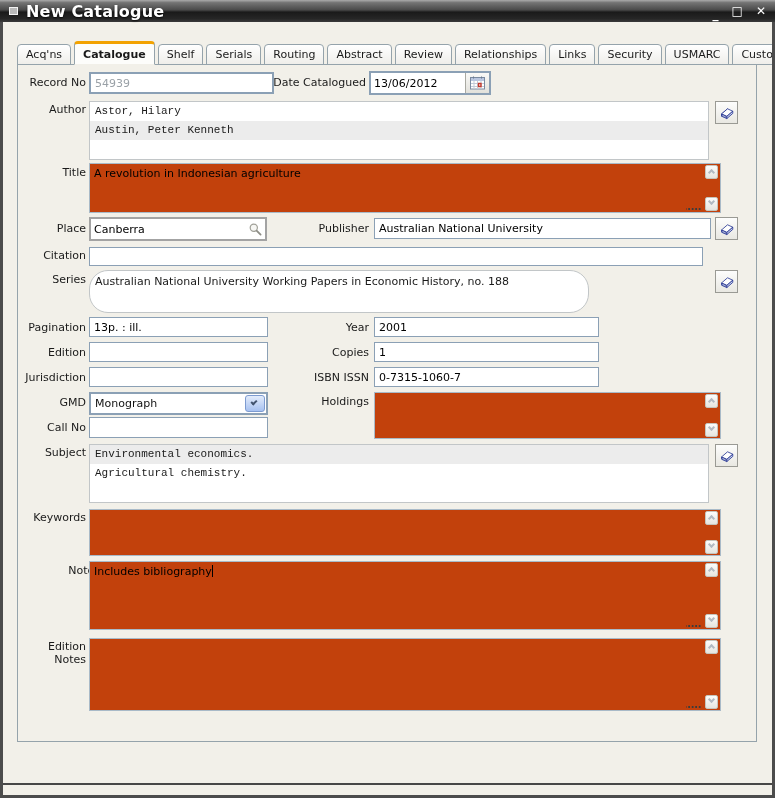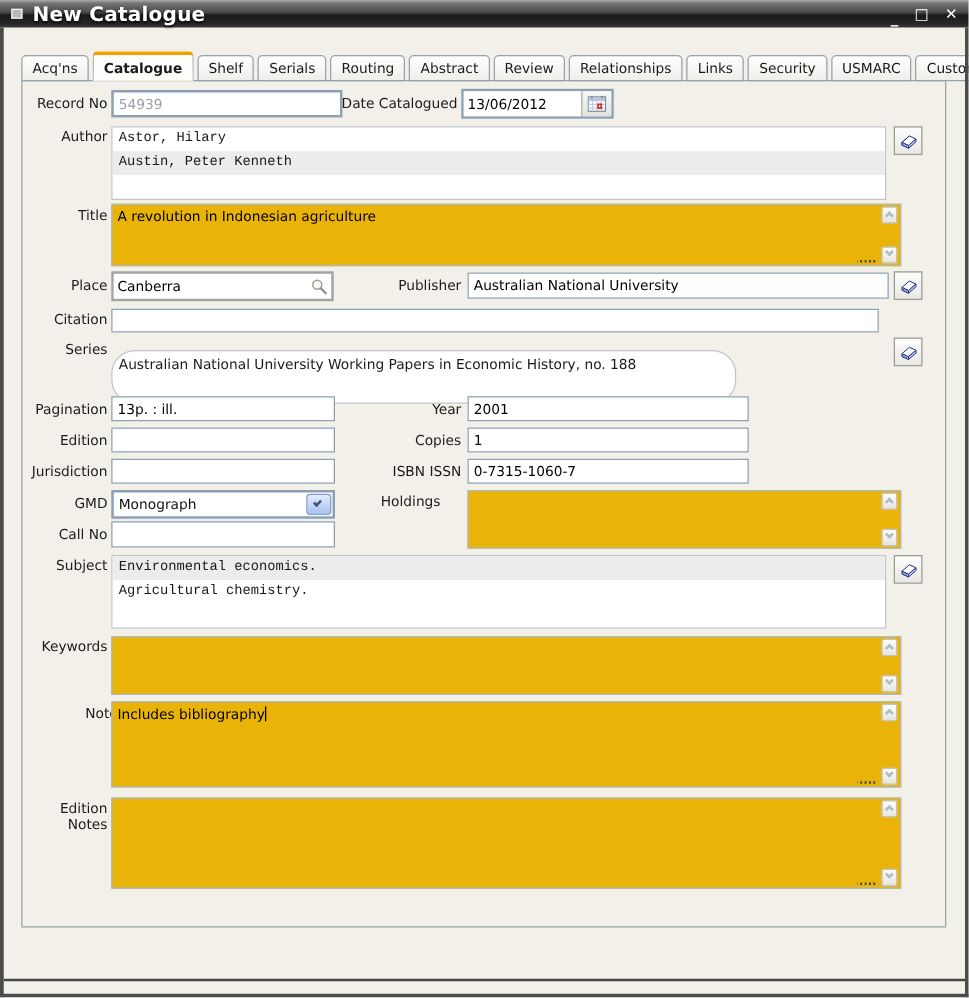--- a/index.html
+++ b/index.html
@@ -47,21 +47,21 @@
   input.fld { outline:none; }
   .fld.b2 { border-width:2px; }
   .fld.dis { color:#9aa1a7; }
 
   
   .listbox { position:absolute; background:#fff; border:1px solid #c2c6c8; overflow:hidden; }
   .lrow { height:19px; line-height:19px; padding-left:5px; white-space:nowrap; overflow:hidden; color:#1a1a1a;font-family:Liberation Mono, monospace; }
   .lrow.alt { background:#ececec; }
 
   
-  .tarea { position:absolute; background:#eab308; border:1px solid #a9bac8; }
+  .tarea { position:absolute; background:#c2410c; border:1px solid #a9bac8; }
   .tarea .txt { position:absolute; left:4px; top:3px; right:18px; bottom:2px;
                 line-height:14px; white-space:pre-wrap; overflow:hidden; color:#000; }
   .plainbox { position:absolute; background:#fff; border:1px solid #c2c6c8; }
   .plainbox .txt { position:absolute; left:5px; top:4px; right:4px; bottom:2px;
                 line-height:14px; white-space:pre-wrap; overflow:hidden; color:#1a1a1a; }
 
   .sbar { position:absolute; top:1px; right:1px; bottom:1px; width:15px; }
   .sbtn { position:absolute; left:1px; width:13px; height:14px;
           background:linear-gradient(#fcfcfb,#e6e5df); border:1px solid #c6c5bd; border-radius:2px; }
   .sbtn.up { top:0; } .sbtn.dn { bottom:0; }
@@ -212,21 +212,21 @@
         <line x1="3.6" y1="9.9" x2="3.6" y2="11.7" stroke="#20308f" stroke-width="0.6"></line>
         <line x1="5" y1="10.5" x2="5" y2="12.3" stroke="#20308f" stroke-width="0.6"></line>
         <line x1="6.4" y1="11.1" x2="6.4" y2="12.9" stroke="#20308f" stroke-width="0.6"></line>
       </svg>
     </div>
 
     <div class="lbl" style="left:2px;top:184px;width:66px;">Citation</div>
     <input class="fld" style="left: 71px; top: 182px; width: 614px; height: 19px;" value="">
 
     <div class="lbl" style="left:2px;top:208px;width:66px;">Series</div>
-    <div class="plainbox" style="left:71px;top:215px;width:500px;height:43px;border-radius:19px;">
+    <div class="plainbox" style="left:71px;top:205px;width:500px;height:43px;border-radius:19px;">
       <span class="txt">Australian National University Working Papers in Economic History, no. 188</span>
     </div>
     <div class="erasebtn" style="left:697px;top:205px;">
       <svg width="16" height="16" viewBox="0 0 16 16">
         <path d="M2.5 9 L8.5 3.8 L13.8 6.2 L7.8 11.4 Z" fill="#ffffff" stroke="#20308f" stroke-width="0.8"></path>
         <path d="M2.5 9 L2.5 11.2 L7.8 13.6 L7.8 11.4 Z" fill="#eef0fa" stroke="#20308f" stroke-width="0.8"></path>
         <path d="M7.8 11.4 L13.8 6.2 L13.8 8.4 L7.8 13.6 Z" fill="#c9d0ee" stroke="#20308f" stroke-width="0.8"></path>
         <line x1="3.6" y1="9.9" x2="3.6" y2="11.7" stroke="#20308f" stroke-width="0.6"></line>
         <line x1="5" y1="10.5" x2="5" y2="12.3" stroke="#20308f" stroke-width="0.6"></line>
         <line x1="6.4" y1="11.1" x2="6.4" y2="12.9" stroke="#20308f" stroke-width="0.6"></line>
@@ -248,21 +248,21 @@
     <div class="lbl" style="left:270px;top:306px;width:81px;">ISBN ISSN</div>
     <input class="fld" style="left: 356px; top: 302px; width: 225px; height: 20px;" value="0-7315-1060-7">
 
     <div class="lbl" style="left:2px;top:331px;width:66px;">GMD</div>
     <div class="gmdbox">
       <span class="gmdtxt">Monograph</span>
       <span class="gmdbtn">
           <i></i>
         </span>
     </div>
-    <div class="lbl" style="left:270px;top:330px;width:81px;text-align:center;">Holdings</div>
+    <div class="lbl" style="left:270px;top:330px;width:81px;">Holdings</div>
     <div class="tarea" style="left:356px;top:327px;width:347px;height:47px;">
       <span class="txt"></span>
       <span class="sbar">
         <span class="sbtn up">
             <i></i>
           </span>
         <span class="sbtn dn">
             <i></i>
           </span>
       </span>

